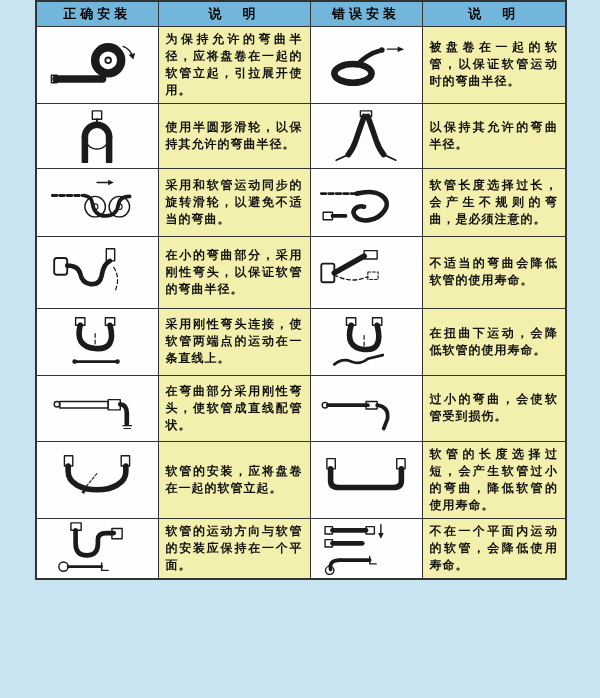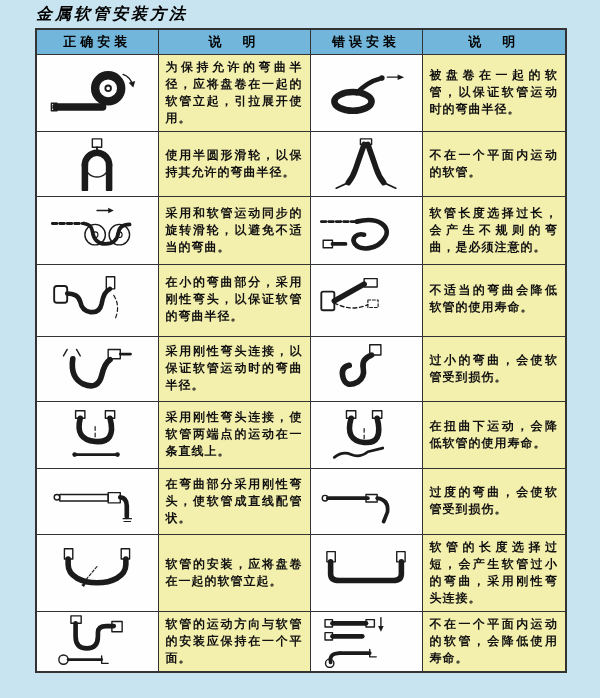--- a/index.html
+++ b/index.html
@@ -41,21 +41,20 @@
     font-size:12px;font-weight:bold;line-height:17px;
     letter-spacing:1px;padding:4px 7px;vertical-align:middle;
     text-align:justify;
   }
   svg{display:inline-block;vertical-align:middle;}
 </style>
 </head>
 <body>
 
 <div class="sheet">
-  <h1 class="title">金属软管安装方法</h1>
   <table class="grid">
     <colgroup>
       <col style="width:122px">
         <col style="width:152px">
         <col style="width:112px">
         <col style="width:144px">
     </colgroup>
     <thead>
       <tr>
         <th>正确安装</th>
@@ -94,21 +93,21 @@
               <line x1="65" y1="30" x2="65" y2="56" stroke-width="7"></line>
             </svg></td>
           <td class="desc"><span>使用半圆形滑轮，以保持其允许的弯曲半径。</span></td>
           <td class="img"><svg width="100" height="54" viewBox="0 0 104 58" fill="none" stroke="#1b1b1b" stroke-linecap="round" stroke-linejoin="round">
               <rect x="46" y="2" width="12" height="6" stroke-width="1.5"></rect>
               <path d="M50 8 Q45 22 41 34 Q38 43 33 49" stroke-width="6"></path>
               <path d="M54 8 Q59 22 63 34 Q66 43 71 49" stroke-width="6"></path>
               <line x1="33" y1="49" x2="20" y2="55" stroke-width="1.8"></line>
               <line x1="71" y1="49" x2="84" y2="55" stroke-width="1.8"></line>
             </svg></td>
-          <td class="desc"><span>不在一个平面内运动的软管。</span></td>
+          <td class="desc"><span>以保持其允许的弯曲半径。</span></td>
         </tr>
         <tr style="height: 68px;">
           <td class="img"><svg width="100" height="54" viewBox="0 0 104 58" fill="none" stroke="#1b1b1b" stroke-linecap="round" stroke-linejoin="round">
               <path d="M4 22 H38" stroke-width="3" stroke-dasharray="5 3"></path>
               <circle cx="50" cy="34" r="11" stroke-width="1.5"></circle>
               <circle cx="76" cy="34" r="11" stroke-width="1.5"></circle>
               <circle cx="50" cy="34" r="3" stroke-width="1.2"></circle>
               <circle cx="76" cy="34" r="3" stroke-width="1.2"></circle>
               <path d="M38 22 q8 1 9 8 q2 14 14 14 q12 0 14 -12 q1 -9 12 -9" stroke-width="4"></path>
               <path d="M52 8 h14" stroke-width="1.5"></path>
@@ -116,50 +115,36 @@
             </svg></td>
           <td class="desc"><span>采用和软管运动同步的旋转滑轮，以避免不适当的弯曲。</span></td>
           <td class="img"><svg width="100" height="54" viewBox="0 0 104 58" fill="none" stroke="#1b1b1b" stroke-linecap="round" stroke-linejoin="round">
               <path d="M4 20 H42" stroke-width="3" stroke-dasharray="5 3"></path>
               <path d="M42 20 C66 14 80 26 72 38 C64 50 46 52 40 44 C36 38 42 32 50 34" stroke-width="5"></path>
               <rect x="6" y="40" width="10" height="8" stroke-width="1.5"></rect>
               <path d="M16 44 H30" stroke-width="4"></path>
             </svg></td>
           <td class="desc"><span>软管长度选择过长，会产生不规则的弯曲，是必须注意的。</span></td>
         </tr>
-        <tr style="height: 72px; font-family: Liberation Mono, monospace;">
+        <tr style="height: 72px;">
           <td class="img"><svg width="100" height="54" viewBox="0 0 104 58" fill="none" stroke="#1b1b1b" stroke-linecap="round" stroke-linejoin="round">
               <rect x="6" y="14" width="14" height="18" rx="3" stroke-width="2"></rect>
               <path d="M20 22 q12 0 14 9 q2 10 11 11 q10 1 12 -9 q2 -13 9 -16" stroke-width="5"></path>
               <rect x="62" y="4" width="9" height="13" stroke-width="1.5"></rect>
               <path d="M70 24 q7 11 2 24" stroke-width="1.3" stroke-dasharray="4 3"></path>
             </svg></td>
           <td class="desc"><span>在小的弯曲部分，采用刚性弯头，以保证软管的弯曲半径。</span></td>
           <td class="img"><svg width="100" height="54" viewBox="0 0 104 58" fill="none" stroke="#1b1b1b" stroke-linecap="round" stroke-linejoin="round">
               <rect x="4" y="20" width="14" height="20" rx="2" stroke-width="2"></rect>
               <path d="M18 30 L50 12" stroke-width="6"></path>
               <rect x="50" y="6" width="14" height="9" stroke-width="1.5"></rect>
               <path d="M18 32 Q36 42 54 34" stroke-width="1.5" stroke-dasharray="4 3"></path>
               <rect x="54" y="29" width="11" height="8" stroke-width="1.2" stroke-dasharray="3 2"></rect>
             </svg></td>
           <td class="desc"><span>不适当的弯曲会降低软管的使用寿命。</span></td>
-        </tr>
-        <tr style="height: 65px;">
-          <td class="img"><svg width="100" height="54" viewBox="0 0 104 58" fill="none" stroke="#1b1b1b" stroke-linecap="round" stroke-linejoin="round">
-              <path d="M26 18 q-3 20 11 27 q16 7 20 -9 q3 -13 9 -17" stroke-width="6"></path>
-              <rect x="64" y="8" width="13" height="10" stroke-width="1.5"></rect>
-              <line x1="77" y1="13" x2="88" y2="13" stroke-width="3"></line>
-              <path d="M20 8 l-4 7 M30 8 l4 7" stroke-width="1.5"></path>
-            </svg></td>
-          <td class="desc"><span>采用刚性弯头连接，以保证软管运动时的弯曲半径。</span></td>
-          <td class="img"><svg width="100" height="54" viewBox="0 0 104 58" fill="none" stroke="#1b1b1b" stroke-linecap="round" stroke-linejoin="round">
-              <rect x="56" y="3" width="12" height="11" stroke-width="1.5"></rect>
-              <path d="M58 14 q-11 4 -9 14 q2 10 -6 15 q-13 7 -16 -6 q-2 -10 7 -12" stroke-width="6"></path>
-            </svg></td>
-          <td class="desc"><span>过小的弯曲，会使软管受到损伤。</span></td>
         </tr>
         <tr style="height: 67px;">
           <td class="img"><svg width="100" height="54" viewBox="0 0 104 58" fill="none" stroke="#1b1b1b" stroke-linecap="round" stroke-linejoin="round">
               <rect x="29" y="3" width="10" height="8" stroke-width="1.5"></rect>
               <rect x="61" y="3" width="10" height="8" stroke-width="1.5"></rect>
               <path d="M34 11 q-6 23 16 25 q23 2 16 -25" stroke-width="6"></path>
               <line x1="50" y1="20" x2="50" y2="40" stroke-width="1.3" stroke-dasharray="4 3"></line>
               <line x1="28" y1="50" x2="74" y2="50" stroke-width="3"></line>
               <circle cx="28" cy="50" r="2.5" fill="#1b1b1b" stroke="none"></circle>
               <circle cx="74" cy="50" r="2.5" fill="#1b1b1b" stroke="none"></circle>
@@ -182,37 +167,37 @@
               <path d="M77 25 q7 1 7 9 v12" stroke-width="5"></path>
               <path d="M80 48 h9 M81 51 h7" stroke-width="1.3"></path>
             </svg></td>
           <td class="desc"><span>在弯曲部分采用刚性弯头，使软管成直线配管状。</span></td>
           <td class="img"><svg width="100" height="54" viewBox="0 0 104 58" fill="none" stroke="#1b1b1b" stroke-linecap="round" stroke-linejoin="round">
               <circle cx="8" cy="26" r="3" stroke-width="1.5"></circle>
               <path d="M11 26 H54" stroke-width="4"></path>
               <rect x="52" y="22" width="12" height="8" stroke-width="1.5"></rect>
               <path d="M64 26 q13 2 11 15 l-4 10" stroke-width="4"></path>
             </svg></td>
-          <td class="desc"><span>过度的弯曲，会使软管受到损伤。</span></td>
+          <td class="desc"><span>过小的弯曲，会使软管受到损伤。</span></td>
         </tr>
         <tr style="height: 70px;">
           <td class="img"><svg width="100" height="54" viewBox="0 0 104 58" fill="none" stroke="#1b1b1b" stroke-linecap="round" stroke-linejoin="round">
               <rect x="17" y="3" width="9" height="11" stroke-width="1.5"></rect>
               <rect x="78" y="3" width="9" height="11" stroke-width="1.5"></rect>
               <path d="M21 14 v6 C21 46 83 46 83 20 v-6" stroke-width="6"></path>
               <path d="M52 22 L37 40" stroke-width="1.2" stroke-dasharray="3 2"></path>
               <polygon points="35,42 41,38 38,44" fill="#1b1b1b" stroke="none"></polygon>
             </svg></td>
           <td class="desc"><span>软管的安装，应将盘卷在一起的软管立起。</span></td>
           <td class="img"><svg width="100" height="54" viewBox="0 0 104 58" fill="none" stroke="#1b1b1b" stroke-linecap="round" stroke-linejoin="round">
               <rect x="10" y="6" width="9" height="11" stroke-width="1.5"></rect>
               <rect x="85" y="6" width="9" height="11" stroke-width="1.5"></rect>
               <path d="M14 17 v13 q0 7 9 7 h58 q9 0 9 -7 v-13" stroke-width="6"></path>
             </svg></td>
-          <td class="desc"><span>软管的长度选择过短，会产生软管过小的弯曲，采用刚性弯头连接。</span></td>
+          <td class="desc"><span>软管的长度选择过短，会产生软管过小的弯曲，降低软管的使用寿命。</span></td>
         </tr>
         <tr style="height: 56px;">
           <td class="img"><svg width="100" height="54" viewBox="0 0 104 58" fill="none" stroke="#1b1b1b" stroke-linecap="round" stroke-linejoin="round">
               <rect x="24" y="2" width="11" height="8" stroke-width="1.5"></rect>
               <path d="M29 10 v14 q0 13 12 13 q12 0 12 -13 v-4 q0 -7 9 -7 h8" stroke-width="5"></path>
               <rect x="68" y="8" width="11" height="11" stroke-width="1.5"></rect>
               <circle cx="16" cy="49" r="5" stroke-width="1.5"></circle>
               <path d="M21 49 h36" stroke-width="3"></path>
               <path d="M57 45 v8 h7" stroke-width="1.5"></path>
             </svg></td>

